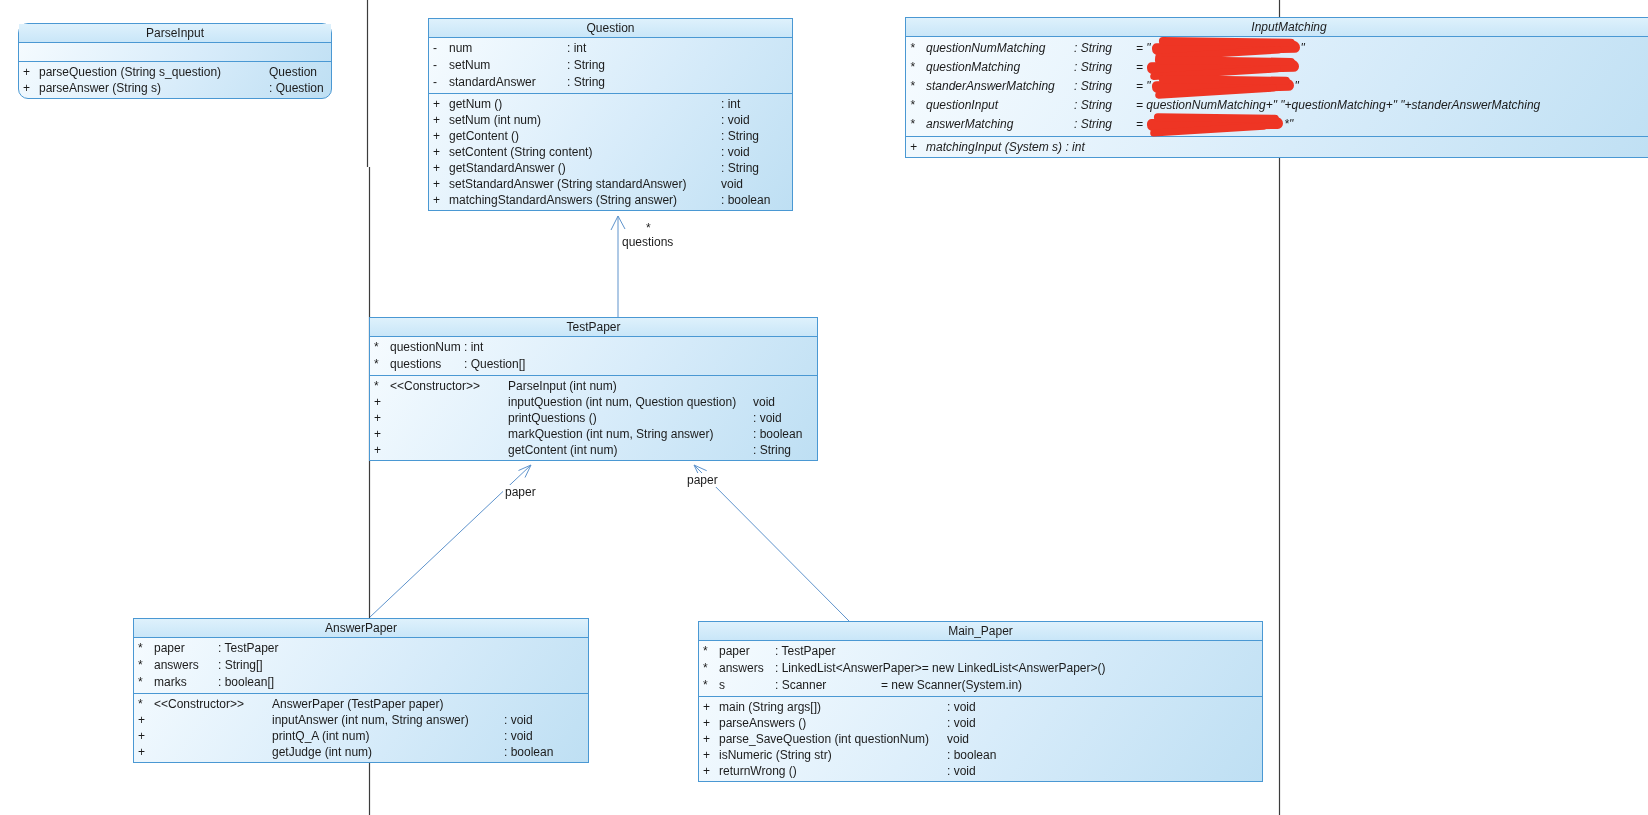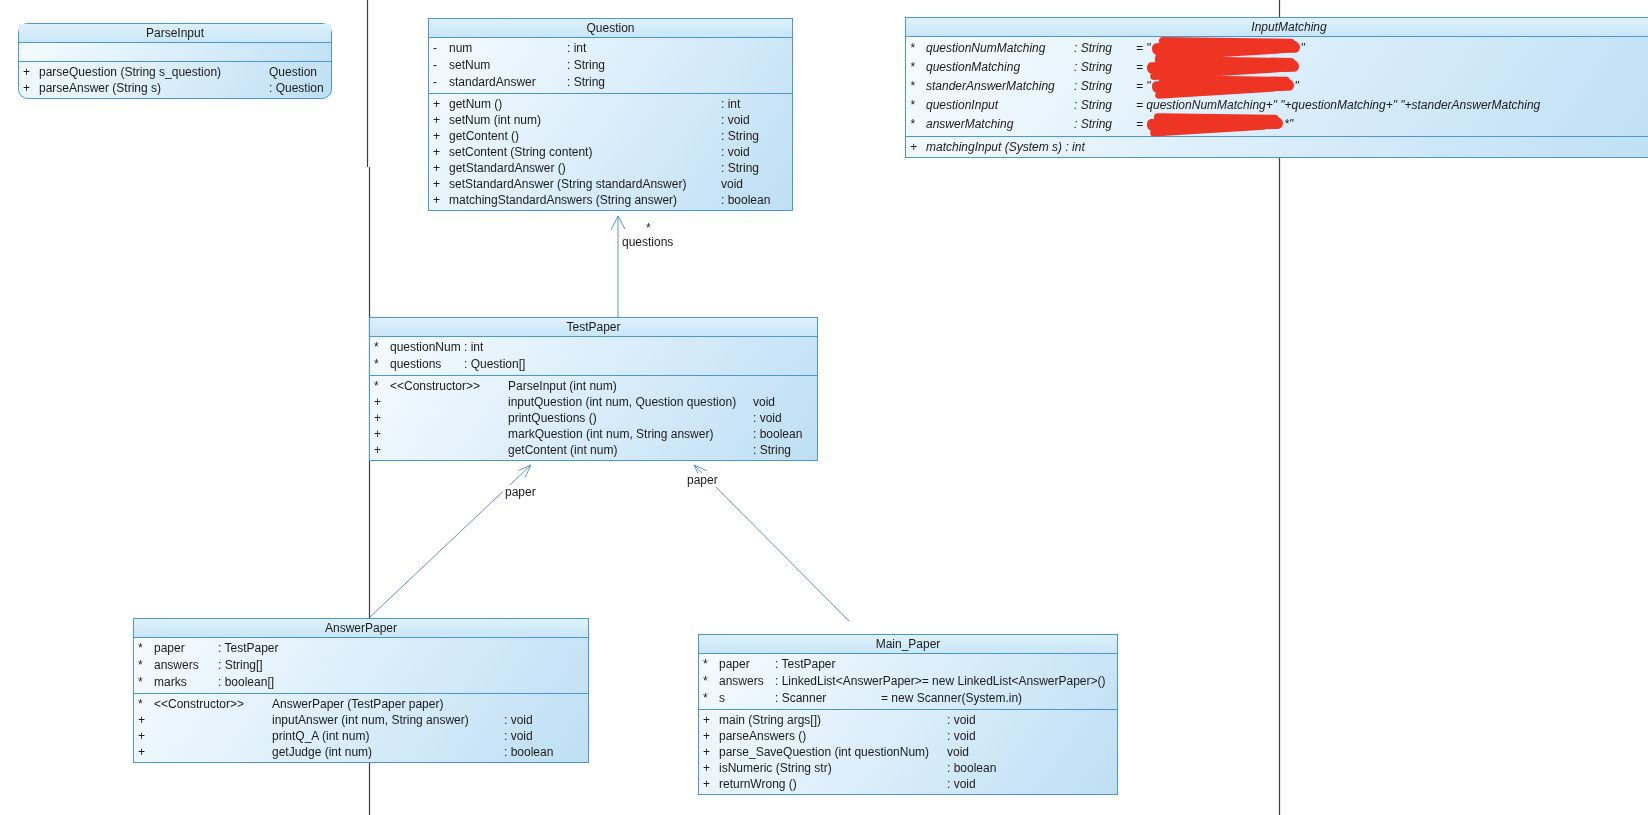--- a/index.html
+++ b/index.html
@@ -277,21 +277,21 @@
         </div>
         <div class="row">
           <span class="c v">+</span>
           <span class="c st"></span>
           <span class="c sig">getJudge (int num)</span>
           <span class="c t">: boolean</span>
         </div>
       </div>
   </div>
 
-  <div class="uml-class" style="left:698px;top:621px;width:420px;margin-top:13px;--nw:56px;--tw:106px;--sg:228px;">
+  <div class="uml-class" style="left:698px;top:621px;width:565px;--nw:56px;--tw:106px;--sg:228px;">
     <div class="title">Main_Paper</div>
     <div class="sec attrs">
         <div class="row">
           <span class="c v">*</span>
           <span class="c n">paper</span>
           <span class="c t">: TestPaper</span>
         </div>
         <div class="row">
           <span class="c v">*</span>
           <span class="c n">answers</span>

